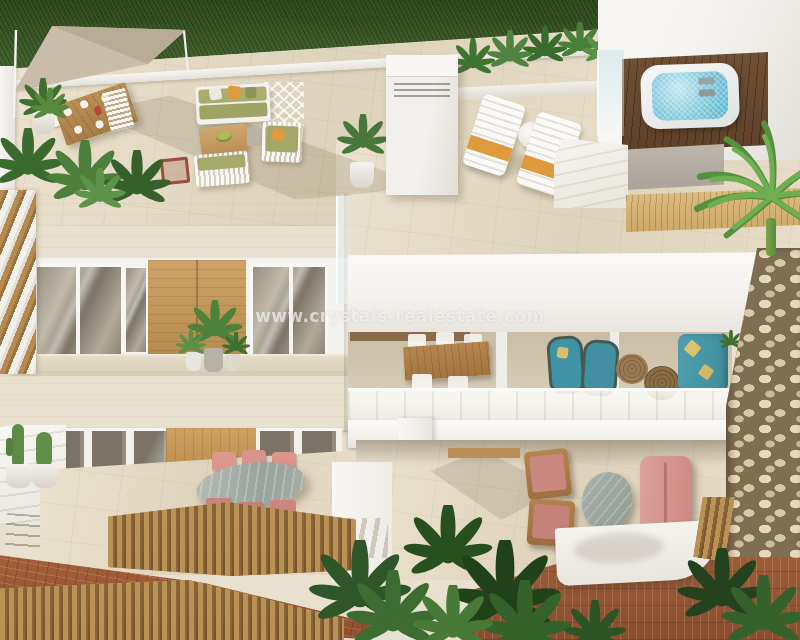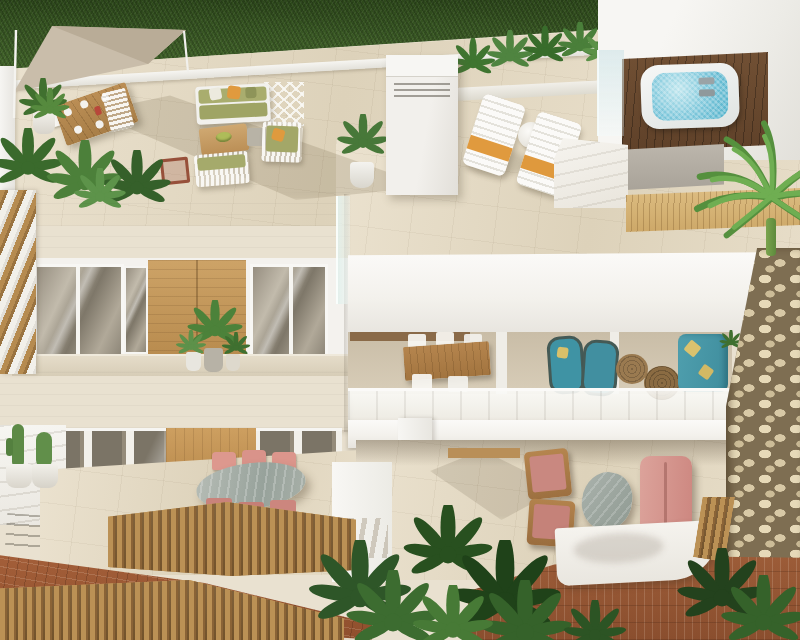--- a/index.html
+++ b/index.html
@@ -279,20 +279,21 @@
   <div class="abs" style="left:6px;top:516px;width:88px;height:36px;transform:rotate(4deg);
     background:repeating-linear-gradient(180deg, rgba(100,95,82,.45) 0 2px, transparent 2px 10px);"></div>
 
   <div class="abs" style="left:344px;top:194px;width:7px;height:238px;
     background:linear-gradient(90deg, rgba(70,60,45,.18), transparent);"></div>
   <div class="abs" style="left:336px;top:196px;width:12px;height:108px;
     background:linear-gradient(90deg, rgba(225,240,236,.85), rgba(245,252,250,.35));border-left:2px solid rgba(250,255,253,.9);"></div>
   <div class="abs slab" style="left:348px;top:252px;width:452px;height:84px;
     clip-path:polygon(0 4%,100% 0,100% 100%,0 100%);"></div>
 
+  <div class="abs watermark" style="left:240px;top:306px;width:320px;">www.crystals-realestate.com</div>
 
   <div class="abs" style="left:348px;top:332px;width:384px;height:62px;
     background:linear-gradient(180deg,#c9bda7,#d8cdb8);">
     <div class="abs" style="left:2px;top:0;width:120px;height:9px;background:#8a6a48;"></div>
     <div class="abs" style="left:148px;top:0;width:11px;height:100%;background:#efede7;"></div>
     <div class="abs" style="left:262px;top:0;width:9px;height:100%;background:#efede7;"></div>
   </div>
 
   <div class="abs" style="left:408px;top:334px;width:18px;height:14px;background:rgba(248,247,243,.92);border-radius:2px;"></div>
   <div class="abs" style="left:436px;top:332px;width:18px;height:14px;background:rgba(248,247,243,.92);border-radius:2px;"></div>

